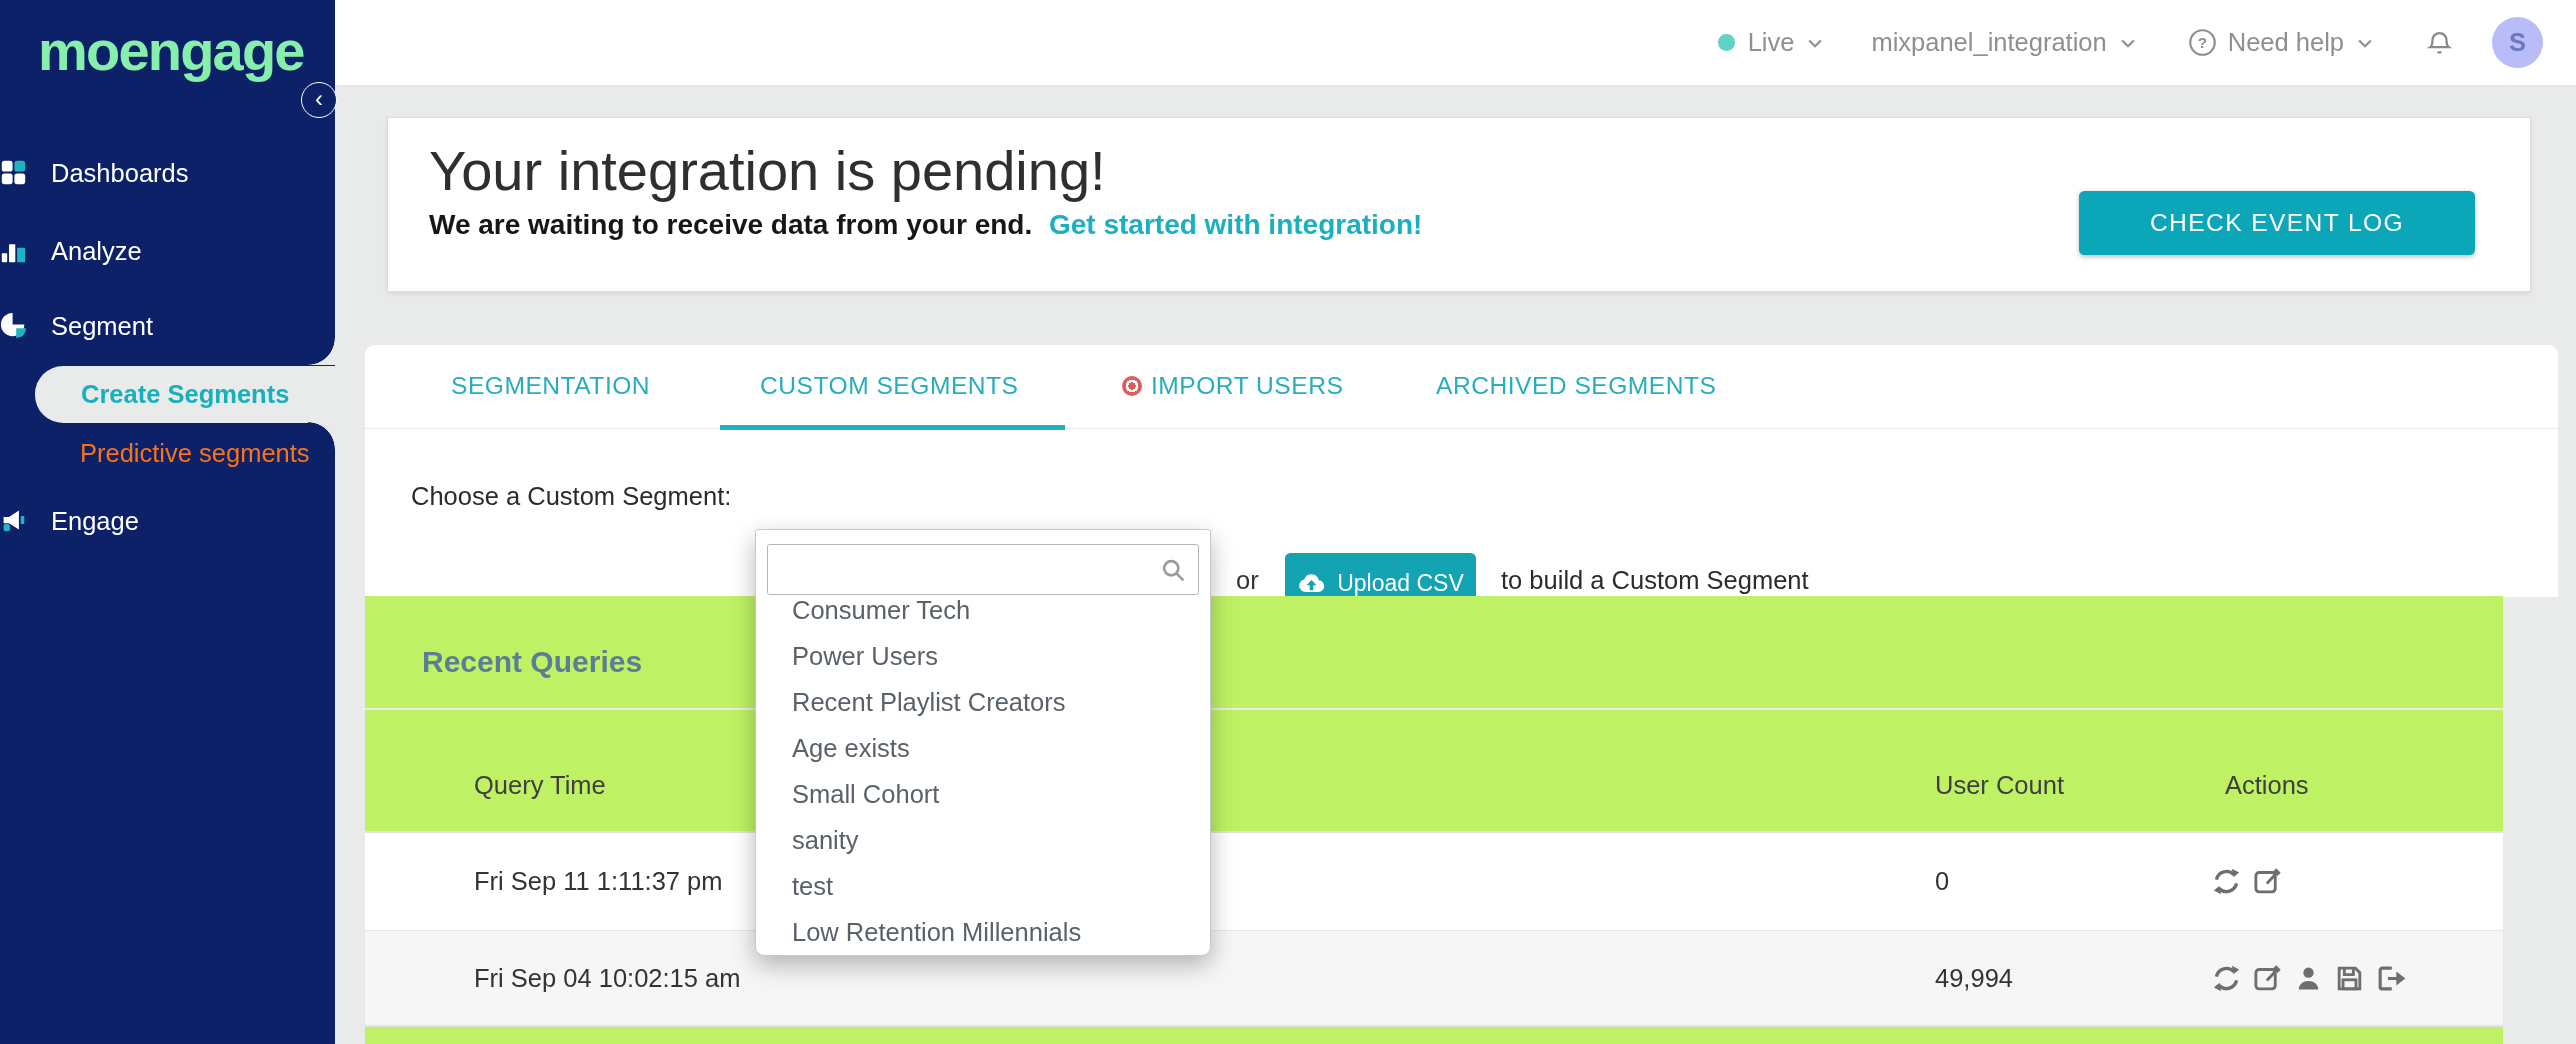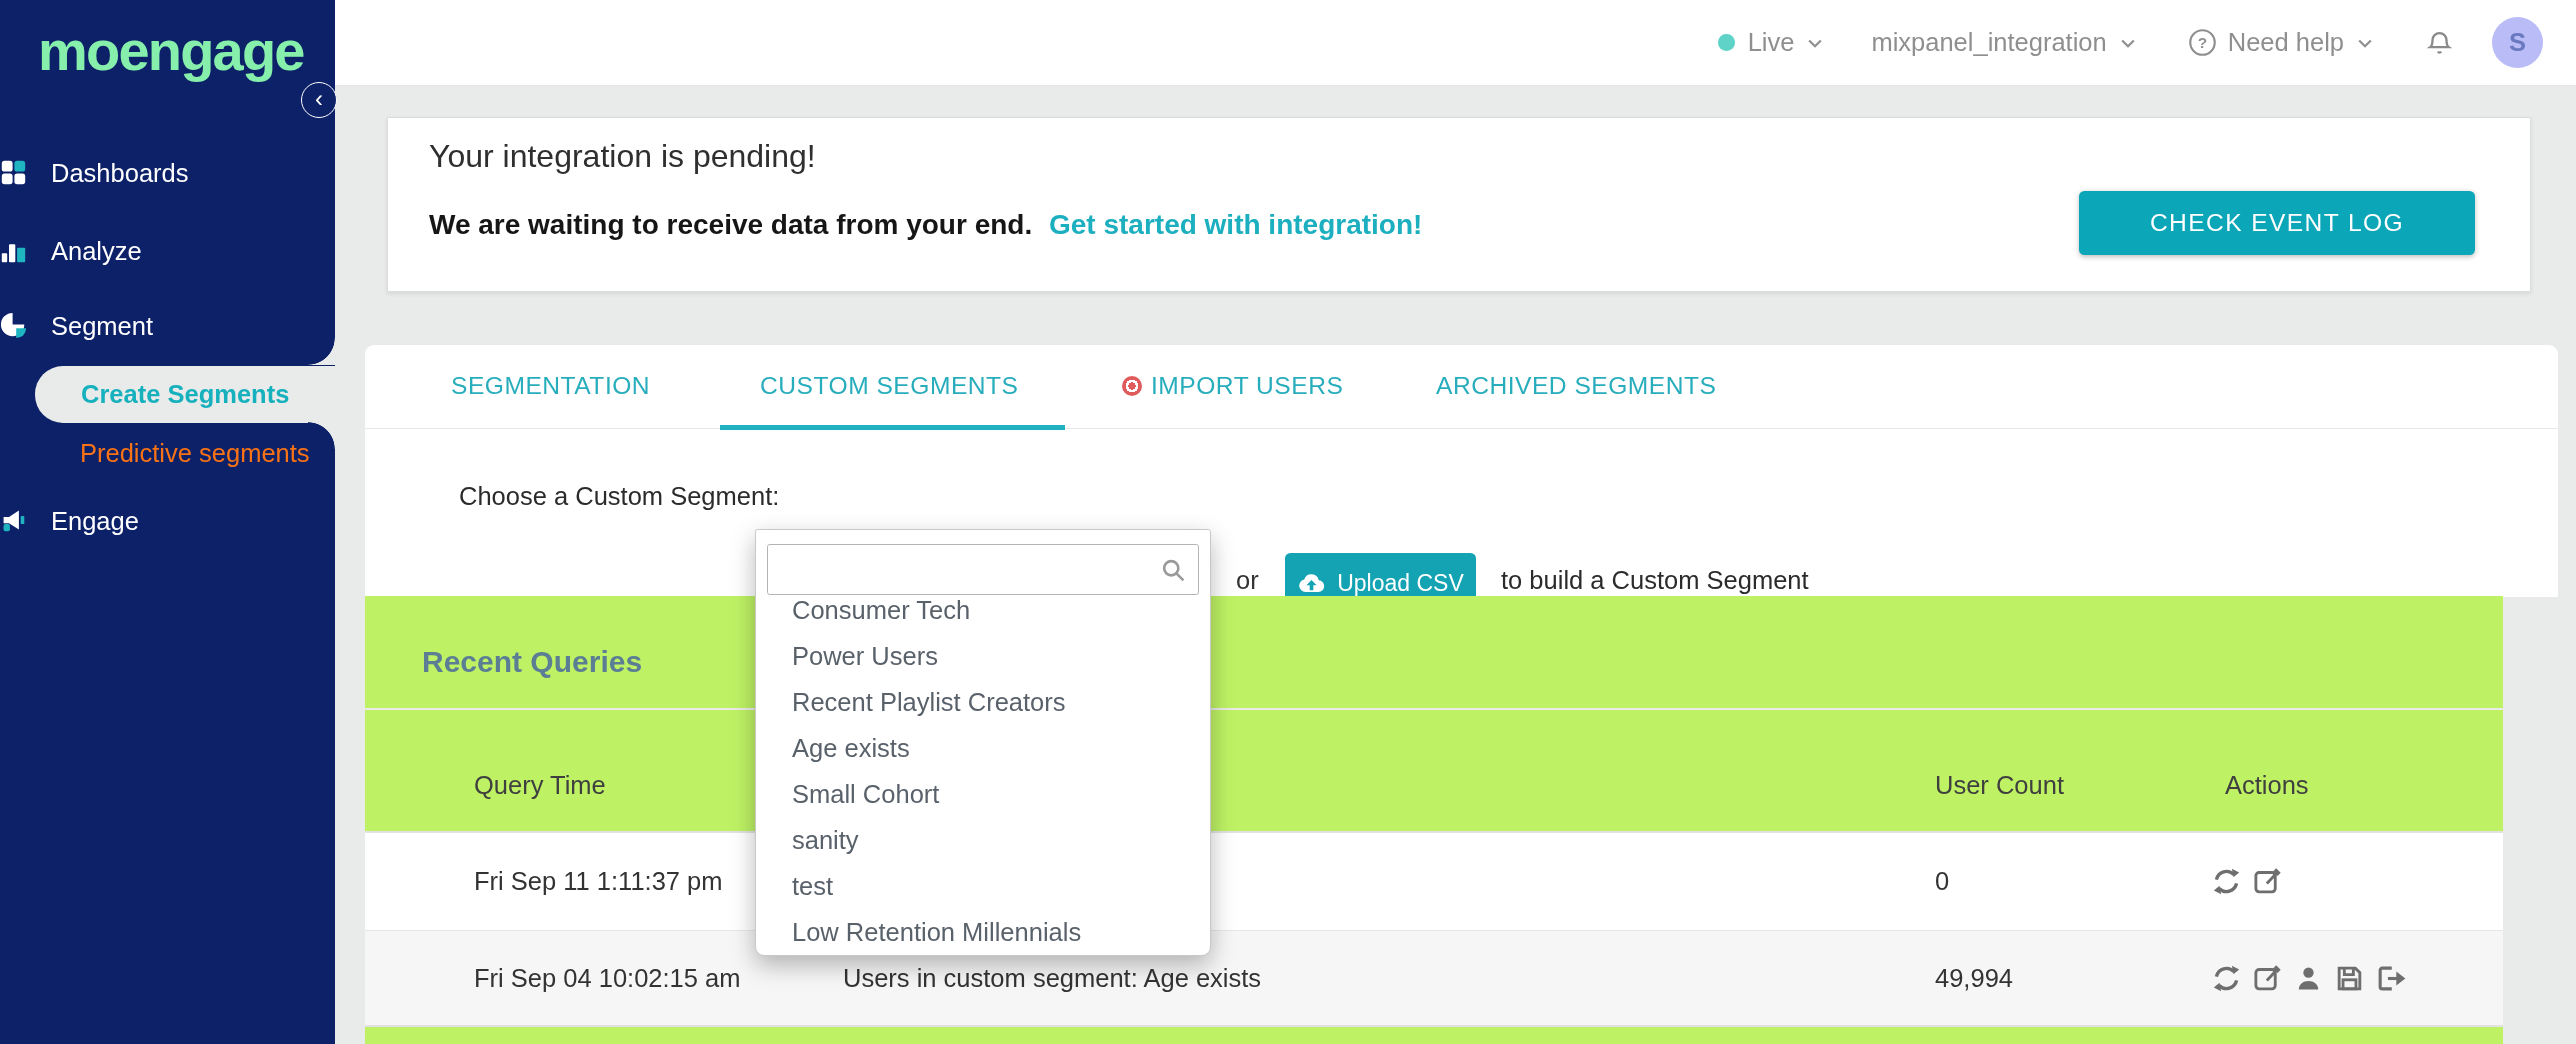--- a/index.html
+++ b/index.html
@@ -39,39 +39,39 @@
   .live-dot { width:16.4px; height:16.4px; border-radius:50%; background:#5fd3c7; margin-right:12.8px; }
   .chev { margin-left:11px; display:inline-flex; }
   .gap50 { width:46px; } .gap55 { width:50px; } .gap42 { width:38px; }
   .avatar { width:51px; height:51px; border-radius:50%; background:#b9bcf7; color:#6a79c0;
     font-size:25.5px; font-weight:bold; display:flex; align-items:center; justify-content:center; cursor:pointer; }
   
   .banner {
     position:absolute; left:387px; top:117px; width:2144px; height:175px; background:#fff;
     border:0.9px solid #dcdcdc; box-shadow:0 1.8px 4.6px rgba(0,0,0,.08); z-index:2;
   }
-  .banner-title { position:absolute; left:41px; top:20px; font-size:32px; color:#2f2f2f; }
+  .banner-title { position:absolute; left:41px; top:20px; font-size:56px; color:#2f2f2f; }
   .banner-sub { position:absolute; left:41px; top:91px; font-size:28px; font-weight:bold; color:#161616; }
   .banner-link { color:#1cafbf; margin-left:9px; cursor:pointer; }
   .check-log-btn {
     position:absolute; right:55px; top:73px; width:396px; height:64px; background:#0ba6b8; color:#fff;
     font-size:24.6px; letter-spacing:1.4px; border:none; border-radius:5.5px; cursor:pointer;
     box-shadow:0 1.8px 5.5px rgba(0,0,0,.25); font-family:"Liberation Sans", sans-serif;
   }
   
   .card-tabs { position:absolute; left:365px; top:345px; width:2193px; height:252px; background:#fff; border-radius:9px 9px 0 0; z-index:1; }
   .tabs-row { position:relative; height:84px; border-bottom:1.8px solid #e8e8e8; }
   .tab { position:absolute; top:0; height:82px; display:flex; align-items:center; gap:9px;
     color:#28adbc; font-size:24.6px; letter-spacing:0.5px; cursor:pointer; white-space:nowrap; }
   .tab-1 { left:86px; } .tab-2 { left:395px; } .tab-3 { left:757px; } .tab-4 { left:1071px; }
   .tab-underline { position:absolute; left:355px; bottom:-1.8px; width:345px; height:4.6px; background:#20b2c0; }
   .import-dot { width:20px; height:20px; border-radius:50%;
     background:radial-gradient(circle, #e05c5c 0 3.6px, #fff 3.6px 6.4px, #e05c5c 6.4px); }
   .choose-row { position:relative; height:166px; }
-  .choose-label { position:absolute; left:46px; top:53px; font-size:25.5px; color:#2b2b2b;margin-left:48px; }
+  .choose-label { position:absolute; left:46px; top:53px; font-size:25.5px; color:#2b2b2b; }
   .segment-select {
     position:absolute; left:392px; top:128px; width:452px; height:53px;
     border:0.9px solid #9a9a9a; border-radius:4.6px; background:linear-gradient(#fefefe,#ececec);
     display:flex; align-items:center; justify-content:space-between; padding:0 14.6px; cursor:pointer;
   }
   .segment-select .value { font-size:25.5px; color:#474747; }
   .segment-select .tri { font-size:15.5px; color:#8a8a8a; }
   .or-text { position:absolute; left:871px; top:137px; font-size:25.5px; color:#333; }
   .upload-btn {
     position:absolute; left:920px; top:124px; width:191px; height:60px; background:#14a3b2; border:none;
@@ -298,21 +298,20 @@
               <path d="M11.5 13.5L19.5 5"></path>
               <path d="M17.5 3l3.5 3.5" stroke-width="3.4"></path>
             </svg>
         </span>
       </div>
     </div>
     <div class="div3"></div>
 
     <div class="row row-2">
       <div class="cell c-time">Fri Sep 04 10:02:15 am</div>
-      <div class="cell c-query">Users in custom segment: Age exists</div>
       <div class="cell c-count">49,994</div>
       <div class="cell c-actions">
         <span class="act-icon">
           <svg width="31" height="31" viewBox="0 0 24 24">
               <g fill="none" stroke="#6e6e6e" stroke-width="2.6">
                 <path d="M19.8 13.5A8 8 0 0 1 6.3 17.4"></path>
                 <path d="M4.2 10.5A8 8 0 0 1 17.7 6.6"></path>
               </g>
               <path fill="#6e6e6e" d="M16.2 2.2l5.6 2.8-4.4 3.8z"></path>
               <path fill="#6e6e6e" d="M7.8 21.8L2.2 19l4.4-3.8z"></path>

